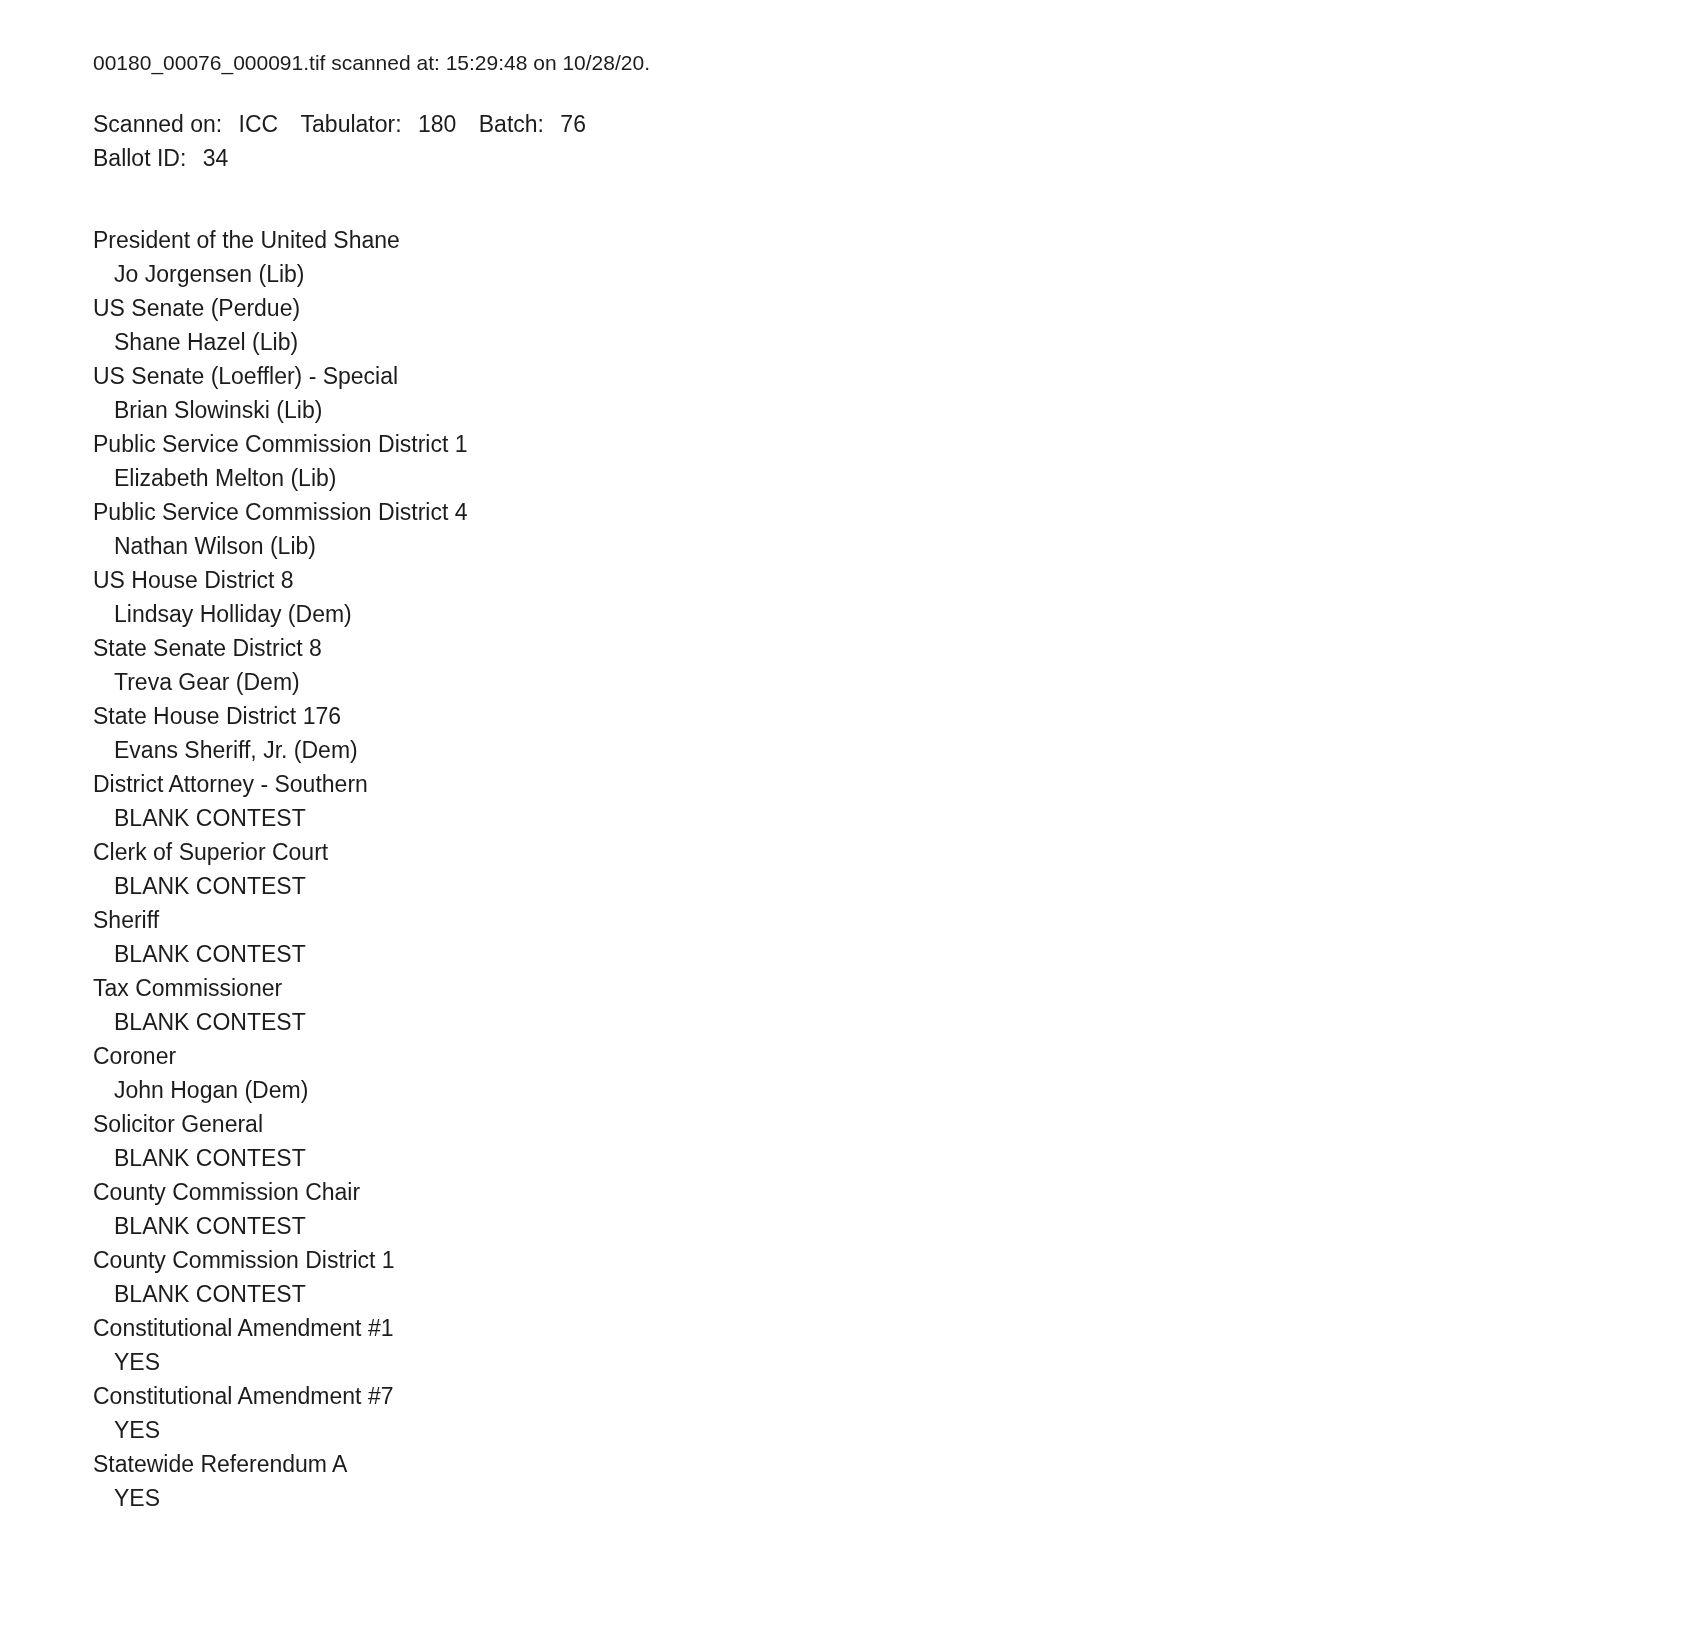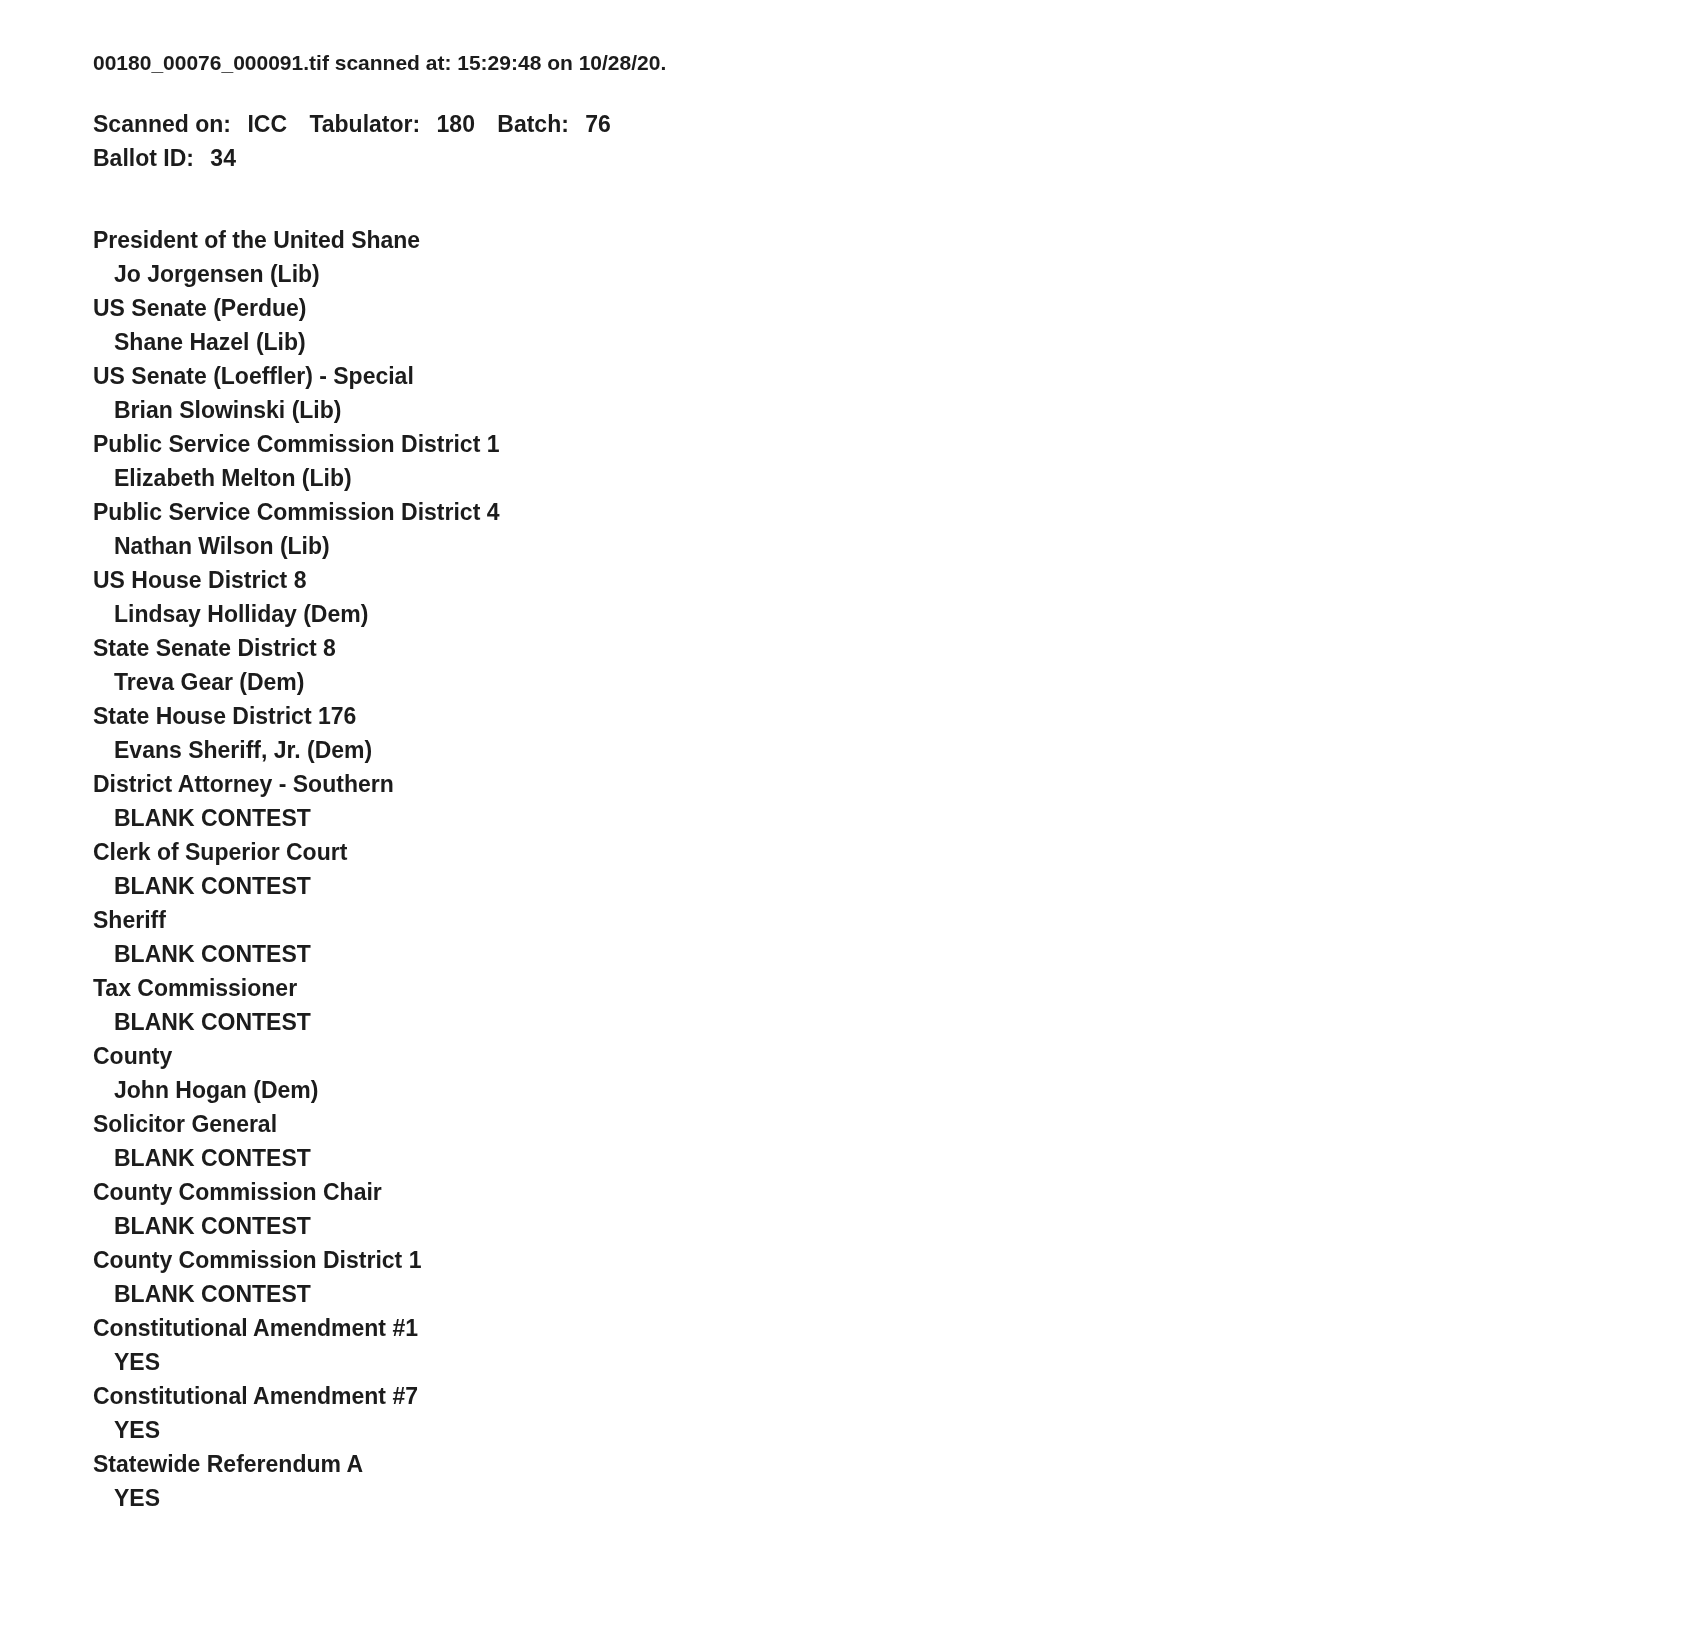--- a/index.html
+++ b/index.html
@@ -8,21 +8,20 @@
     height: 1648px;
     background: #ffffff;
     font-family: "Liberation Sans", sans-serif;
     color: #1c1c1c;
     overflow: hidden;
   }
   .page {
     padding: 46px 40px 0 93px;
     font-size: 23px;
     line-height: 34px;
-    font-weight: bold;
     -webkit-font-smoothing: antialiased;
   }
   .scan-line {
     font-size: 21px;
     margin-bottom: 27px;
   }
   .meta-line span.pair { display: inline-block; }
   .pair .label { margin-right: 10px; text-align: right; }
   .pair + .pair { margin-left: 16px; }
   .ballot-id-line { margin-bottom: 48px; }
@@ -102,21 +101,21 @@
       </div>
       <div class="contest-row">
         <div class="contest-title">Sheriff</div>
         <div class="contest-selection">BLANK CONTEST</div>
       </div>
       <div class="contest-row">
         <div class="contest-title">Tax Commissioner</div>
         <div class="contest-selection">BLANK CONTEST</div>
       </div>
       <div class="contest-row">
-        <div class="contest-title">County</div>
+        <div class="contest-title">Coroner</div>
         <div class="contest-selection">John Hogan (Dem)</div>
       </div>
       <div class="contest-row">
         <div class="contest-title">Solicitor General</div>
         <div class="contest-selection">BLANK CONTEST</div>
       </div>
       <div class="contest-row">
         <div class="contest-title">County Commission Chair</div>
         <div class="contest-selection">BLANK CONTEST</div>
       </div>

